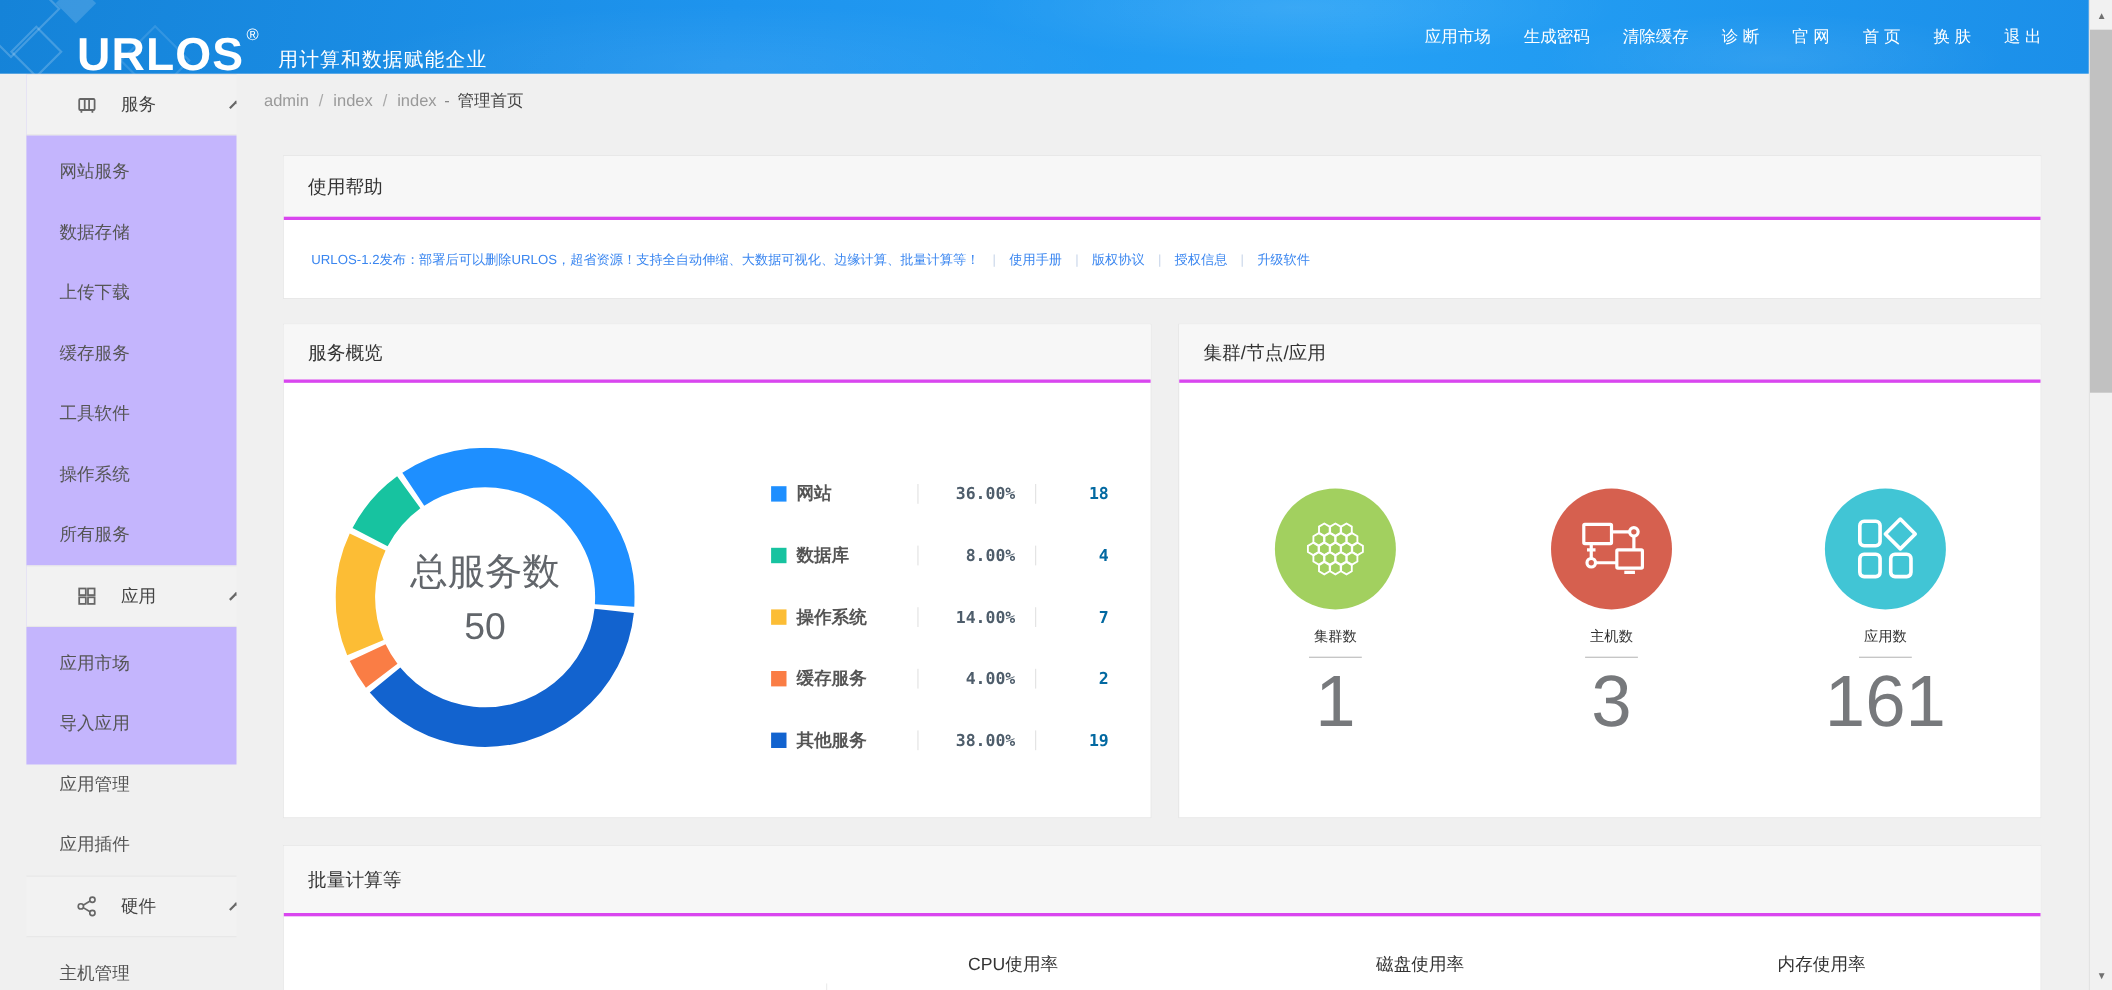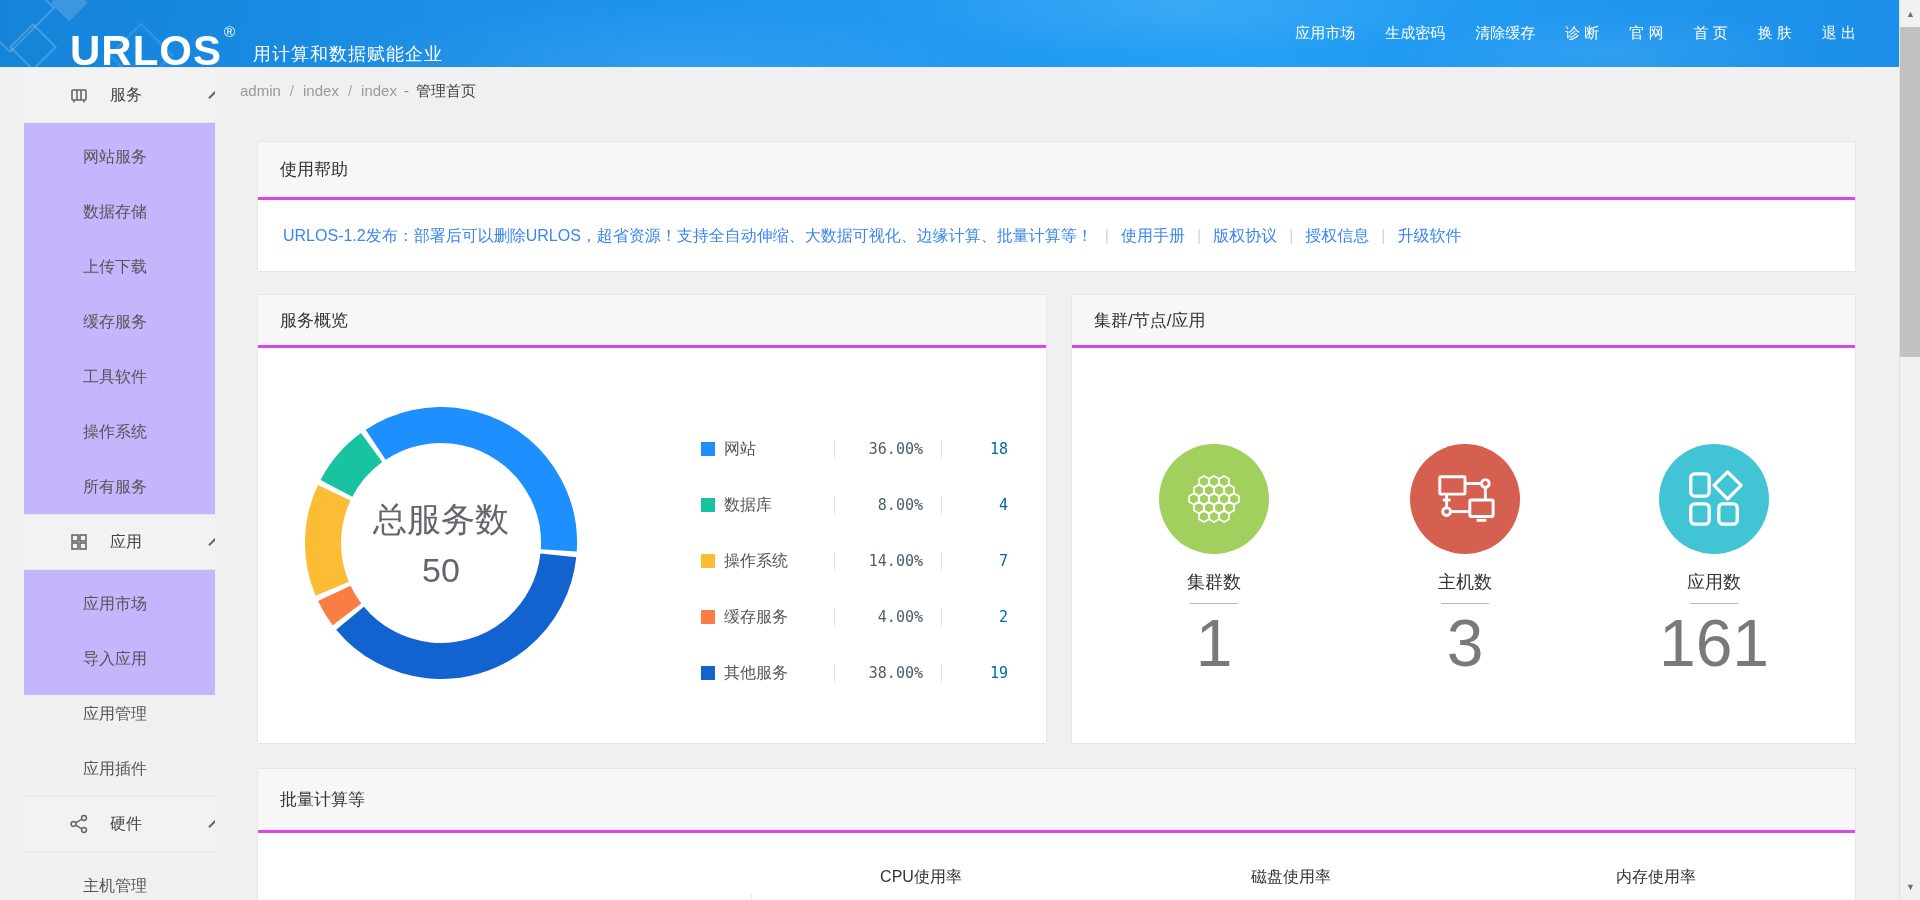--- a/index.html
+++ b/index.html
@@ -28,66 +28,66 @@
 
   
   .sidebar { position:absolute; left:0; top:67px; width:215px; height:628px; background:#c4b5fd;margin-left:24px; }
   .grp-hd { height:56px; background:#f2f2f2; border-top:1px solid #e7e7e7; border-bottom:1px solid #e7e7e7;
     display:flex; align-items:center; padding:0 22px 0 44px; cursor:pointer; }
   .grp-hd .gicon { width:22px; height:22px; margin-right:20px; display:flex; align-items:center; justify-content:center; }
   .grp-hd .glabel { font-size:16px; color:#444; flex:1; }
   .caret-up { width:9px; height:9px; border-top:2px solid #666; border-right:2px solid #666;
     transform:rotate(-45deg) translateY(3px); }
   .grp-list { padding-top:6px; }
-  .grp-list .si { height:55px; line-height:55px; padding-left:59px; font-size:16px; color:#555; cursor:pointer; }
+  .grp-list .si { height:55px; line-height:55px; padding-left:30px; font-size:16px; color:#555; cursor:pointer; }
 
   
   .main-bg { position:absolute; left:215px; top:67px; width:1684px; height:833px; background:#f0f0f0; }
   .breadcrumb { position:absolute; left:240px; top:82px; font-size:15px; color:#999; }
   .breadcrumb .sep { margin:0 9px; color:#aaa; }
   .breadcrumb .cur { color:#444; }
   .breadcrumb .dash { margin:0 7px; color:#888; }
 
   .card { position:absolute; background:#fff; border:1px solid #e6e6e6; }
   .card-hd { background:#f7f7f7; border-bottom:3px solid #d946ef; display:flex; align-items:center;
     padding-left:22px; font-size:17px; color:#333; }
 
   
   .card.help { left:257px; top:141px; width:1599px; height:131px; }
   .card.help .card-hd { height:58px; }
-  .help-body { height:72px; display:flex; align-items:center; padding-left:25px; font-size:16px; }
+  .help-body { height:72px; display:flex; align-items:center; padding-left:25px; font-size:12px; }
   .announce { color:#3a86f0; cursor:pointer; }
   .hsep { color:#c9d6ea; margin:0 12px; }
   .hlink { color:#3a86f0; cursor:pointer; }
 
   
   .card.svc { left:257px; top:294px; width:790px; height:450px; }
   .card.svc .card-hd { height:53px; }
   .donut-wrap { position:absolute; left:47px; top:112px; width:272px; height:272px; }
   .donut-center { position:absolute; left:0; top:0; width:272px; height:272px;
     display:flex; flex-direction:column; align-items:center; justify-content:center; gap:8px;
     color:#62666b; font-size:34px; pointer-events:none; }
   .legend { position:absolute; left:443px; top:126px; width:318px; }
-  .legend-row { height:56px; display:flex; align-items:center; }
+  .legend-row { height:56px; display:flex; align-items:center;font-weight:bold; }
   .lg-sq { width:14px; height:14px; margin-right:9px; flex:none; }
   .lg-label { width:110px; font-size:16px; color:#555; }
   .lg-sep { width:1px; height:18px; background:#e2e2e2; flex:none; }
   .lg-pct { width:106px; text-align:right; padding-right:18px;
     font-family:"DejaVu Sans Mono",monospace; font-size:15px; color:#4e5d6b; }
   .lg-cnt { width:70px; text-align:right; padding-right:4px;
     font-family:"DejaVu Sans Mono",monospace; font-size:15px; color:#0369a1; }
 
   
   .card.cluster { left:1071px; top:294px; width:785px; height:450px; }
   .card.cluster .card-hd { height:53px; }
   .stat-col { position:absolute; top:149px; width:220px; text-align:center; }
   .stat-col.c0 { left:32px; } .stat-col.c1 { left:283px; } .stat-col.c2 { left:532px; }
   .stat-circle { width:110px; height:110px; border-radius:50%; margin:0 auto;
     display:flex; align-items:center; justify-content:center; }
-  .stat-label { margin-top:16px; font-size:18px; color:#333; }
+  .stat-label { margin-top:16px; font-size:13px; color:#333; }
   .stat-line { width:48px; height:1px; background:#b8b8b8; margin:9px auto 0; }
   .stat-num { margin-top:2px; font-size:66px; font-weight:300; color:#77797c; line-height:1.15; }
 
   
   .card.env { left:257px; top:768px; width:1599px; height:140px; }
   .card.env .card-hd { height:64px; }
   .env-col { position:absolute; top:98px; width:180px; margin-left:-90px; text-align:center;
     font-size:16px; color:#333; }
   .env-col.e0 { left:663px;text-align:center; } .env-col.e1 { left:1033px; } .env-col.e2 { left:1398px; }
   .env-vline { position:absolute; left:493px; top:125px; bottom:0; width:1px; background:#ececec; }

